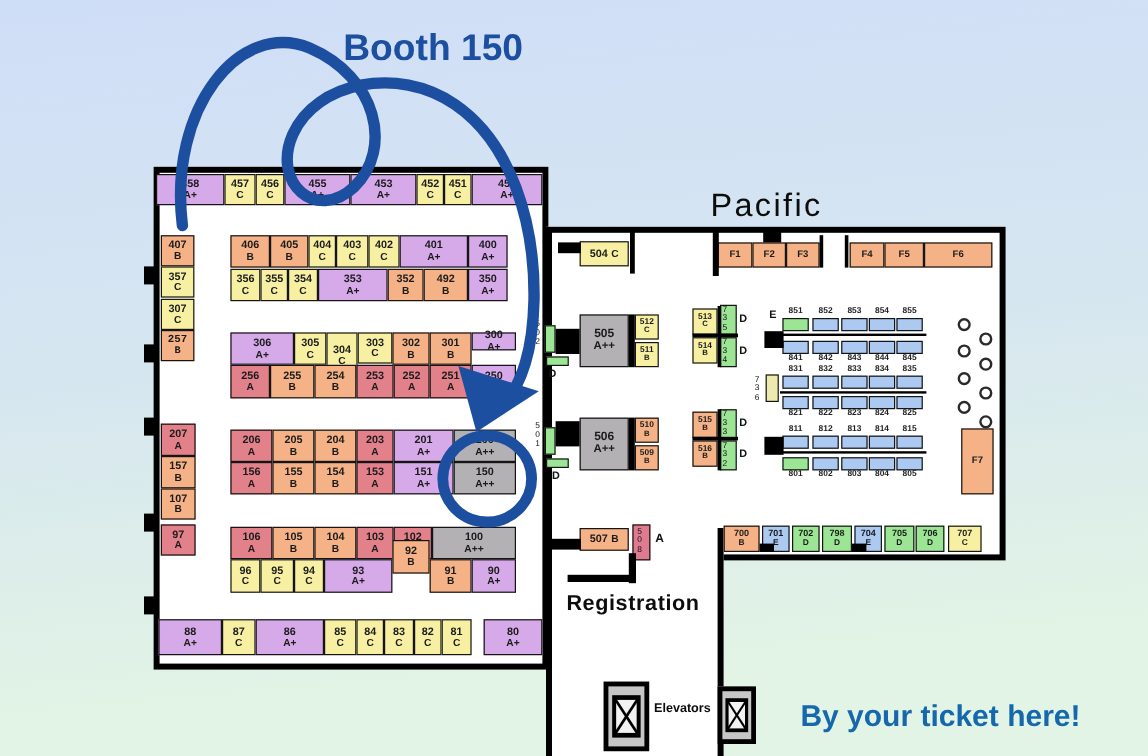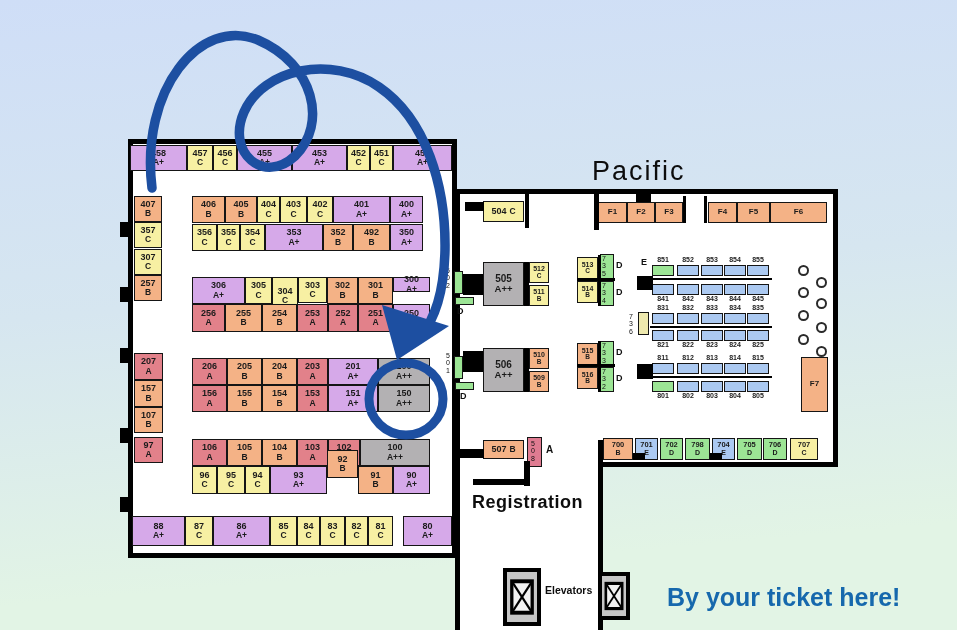--- a/index.html
+++ b/index.html
@@ -74,21 +74,21 @@
         <span style="font-size: 8.5px;">B</span>
       </div>
       <div class="booth" style="left: 134px; top: 222px; width: 28px; height: 26px; background: rgb(247, 240, 163); font-size: 9px;">
         <span>357</span>
         <span style="font-size: 8.5px;">C</span>
       </div>
       <div class="booth" style="left: 134px; top: 249px; width: 28px; height: 26px; background: rgb(247, 240, 163); font-size: 9px;">
         <span>307</span>
         <span style="font-size: 8.5px;">C</span>
       </div>
-      <div class="booth" style="left: 134px; top: 275px; width: 28px; height: 26px; background: rgb(244, 178, 134); font-size: 9px;">
+      <div class="booth" style="left: 134px; top: 275px; width: 28px; height: 26px; background: rgb(244, 178, 134); font-size: 9px; font-family: Liberation Mono, monospace;">
         <span>257</span>
         <span style="font-size: 8.5px;">B</span>
       </div>
       <div class="booth" style="left: 192px; top: 196px; width: 33px; height: 27px; background: rgb(244, 178, 134); font-size: 9px;">
         <span>406</span>
         <span style="font-size: 8.5px;">B</span>
       </div>
       <div class="booth" style="left: 225px; top: 196px; width: 32px; height: 27px; background: rgb(244, 178, 134); font-size: 9px;">
         <span>405</span>
         <span style="font-size: 8.5px;">B</span>
@@ -619,20 +619,21 @@
     </svg>
   </div>
   <div class="elev" style="left:598px;top:572px;width:32px;height:48px;">
     <svg viewBox="0 0 10 14" preserveAspectRatio="none">
       <rect x="1.6" y="2.6" width="6.8" height="8.8" fill="#f2f2f2" stroke="#000" stroke-width="1.1"></rect>
       <line x1="1.6" y1="2.6" x2="8.4" y2="11.4" stroke="#000" stroke-width="0.7"></line>
       <line x1="8.4" y1="2.6" x2="1.6" y2="11.4" stroke="#000" stroke-width="0.7"></line>
     </svg>
   </div>
 
+  <div class="title" style="color: rgb(29, 79, 161);">Booth 150</div>
   <div class="cta" style="color: rgb(22, 104, 173);">By your ticket here!</div>
 
   <svg id="arrow-svg" width="957" height="630">
     <path class="ink-stroke" d="M152 188 C140 90 200 16 258 40 C314 64 328 124 295 156 C264 185 226 153 244 112 C263 69 331 54 379 87 C426 119 446 186 445 250 C444 293 435 318 420 338" fill="none" stroke-width="9.5" stroke-linecap="round" stroke="#1d4fa1"></path>
     <polygon class="ink-fill" points="397,360 382,305 449,326" fill="#1d4fa1"></polygon>
     <ellipse class="ink-stroke" cx="406" cy="399" rx="37" ry="36" fill="none" stroke-width="9" stroke="#1d4fa1"></ellipse>
   </svg>
 </div>
 
 </body></html>

